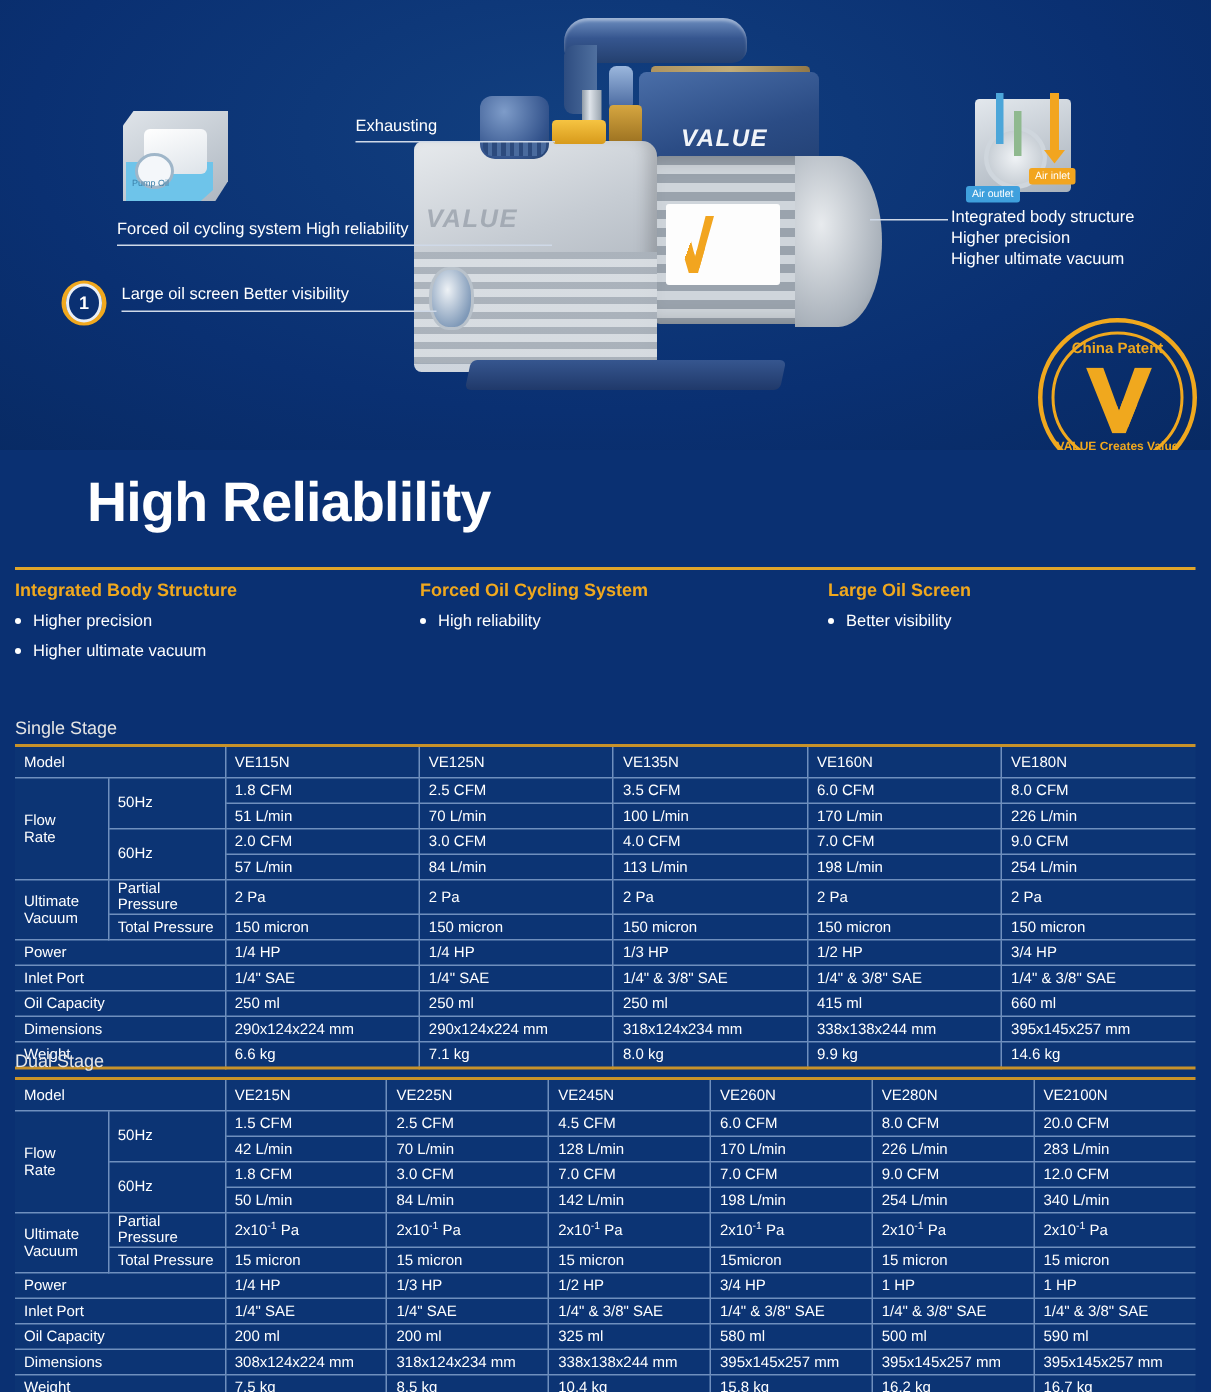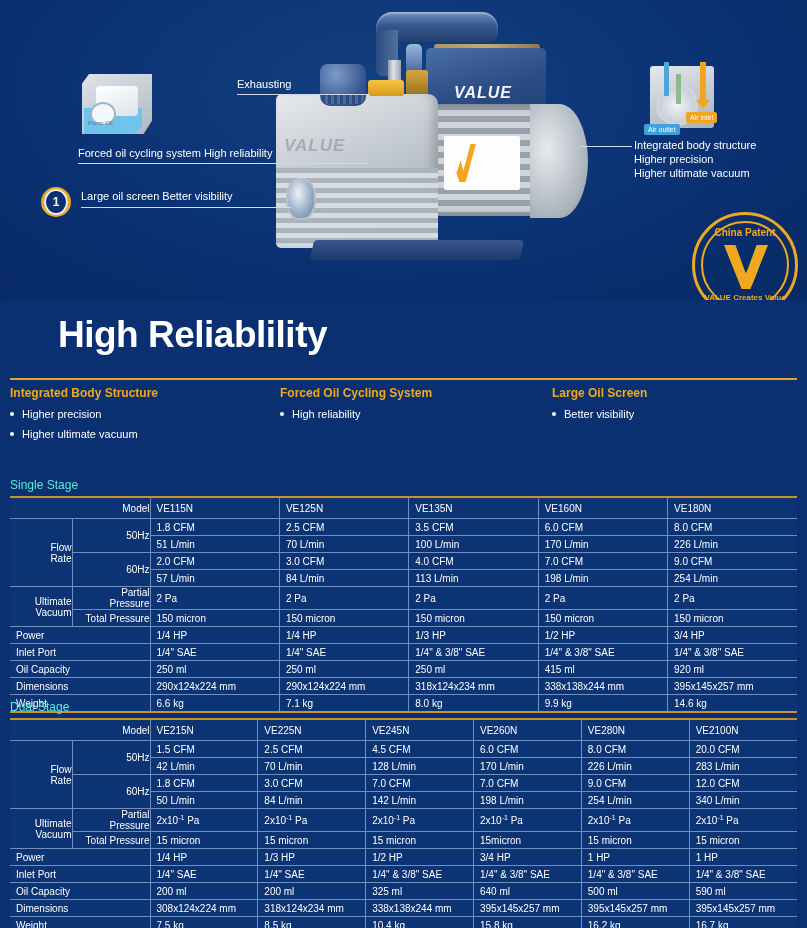--- a/index.html
+++ b/index.html
@@ -123,30 +123,30 @@
   .rule{position:absolute;left:10px;top:378px;width:787px;height:2px;background:#e0a52a;}
 
   .feat{position:absolute;top:386px;}
   .feat h4{margin:0 0 8px 0;font-size:12px;color:#f0a81e;font-weight:bold;}
   .feat ul{margin:0;padding:0;list-style:none;}
   .feat li{font-size:11px;color:#ffffff;margin-bottom:8px;padding-left:12px;position:relative;}
   .feat li:before{content:"";position:absolute;left:0;top:4px;width:4px;height:4px;
     border-radius:50%;background:#ffffff;}
 
   
-  .sec-title{font-size:12px;color:#5eead4;margin:0 0 4px 10px;}
+  .sec-title{font-size:12px;color:#e5e5e5;margin:0 0 4px 10px;}
   .tbl-wrap{position:absolute;left:10px;width:787px;}
   table{border-collapse:collapse;width:787px;table-layout:fixed;
     border-top:2px solid #c8922a;border-bottom:2px solid #c8922a;}
   td{font-size:10px;color:#ffffff;height:16px;padding:0 0 0 6px;
     border-bottom:1px solid #6f8fbe;border-right:1px solid #6f8fbe;
     background:#0c3474;vertical-align:middle;}
   tr:last-child td{border-bottom:none;}
   td:last-child{border-right:none;}
-  td.lbl{text-align:right;}
+  td.lbl{text-align:left;}
   td.hdr{height:20px;}
   sup{font-size:7px;vertical-align:super;}
 </style>
 </head>
 <body>
 
 <div class="hero">
 
   <div class="pump">
     <div class="p-motorbox-top"></div>
@@ -319,21 +319,21 @@
           <td>1/4" &amp; 3/8" SAE</td>
           <td>1/4" &amp; 3/8" SAE</td>
           <td>1/4" &amp; 3/8" SAE</td>
         </tr>
         <tr>
           <td colspan="2">Oil Capacity</td>
           <td>250 ml</td>
           <td>250 ml</td>
           <td>250 ml</td>
           <td>415 ml</td>
-          <td>920 ml</td>
+          <td>660 ml</td>
         </tr>
         <tr>
           <td colspan="2">Dimensions</td>
           <td>290x124x224 mm</td>
           <td>290x124x224 mm</td>
           <td>318x124x234 mm</td>
           <td>338x138x244 mm</td>
           <td>395x145x257 mm</td>
         </tr>
         <tr>
@@ -441,21 +441,21 @@
           <td>1/4" &amp; 3/8" SAE</td>
           <td>1/4" &amp; 3/8" SAE</td>
           <td>1/4" &amp; 3/8" SAE</td>
           <td>1/4" &amp; 3/8" SAE</td>
         </tr>
         <tr>
           <td colspan="2">Oil Capacity</td>
           <td>200 ml</td>
           <td>200 ml</td>
           <td>325 ml</td>
-          <td>640 ml</td>
+          <td>580 ml</td>
           <td>500 ml</td>
           <td>590 ml</td>
         </tr>
         <tr>
           <td colspan="2">Dimensions</td>
           <td>308x124x224 mm</td>
           <td>318x124x234 mm</td>
           <td>338x138x244 mm</td>
           <td>395x145x257 mm</td>
           <td>395x145x257 mm</td>

